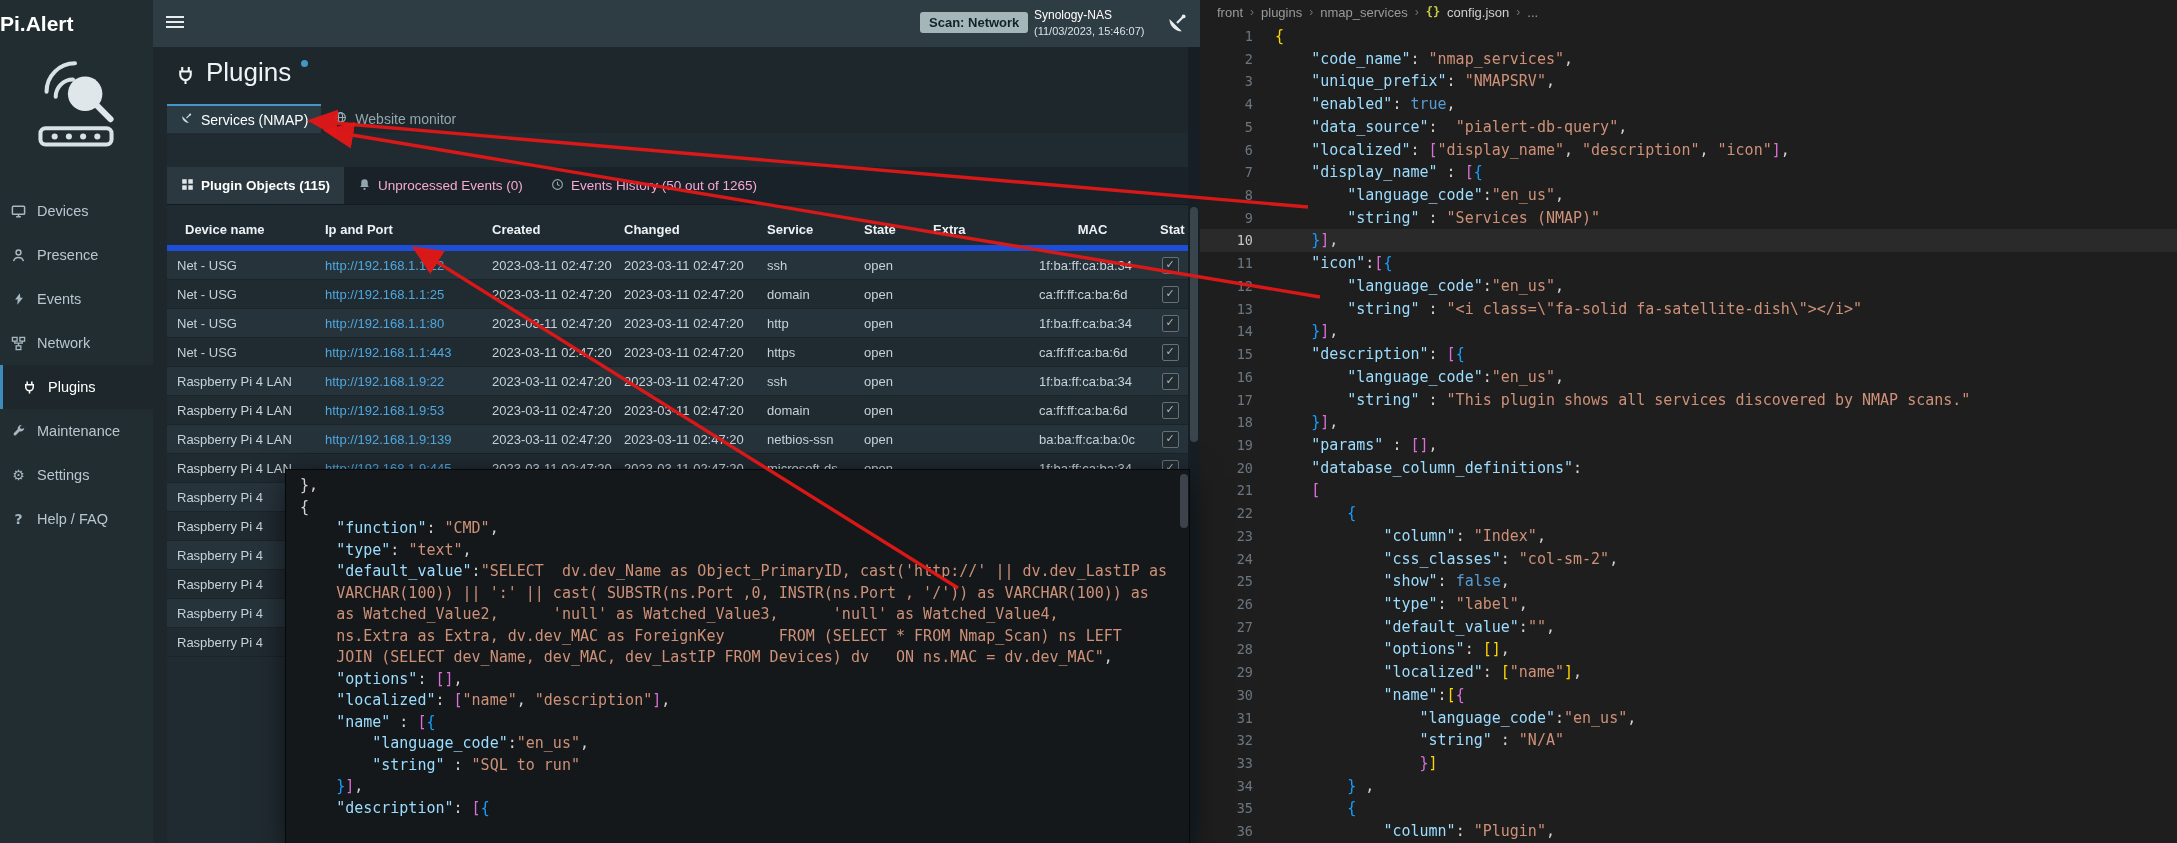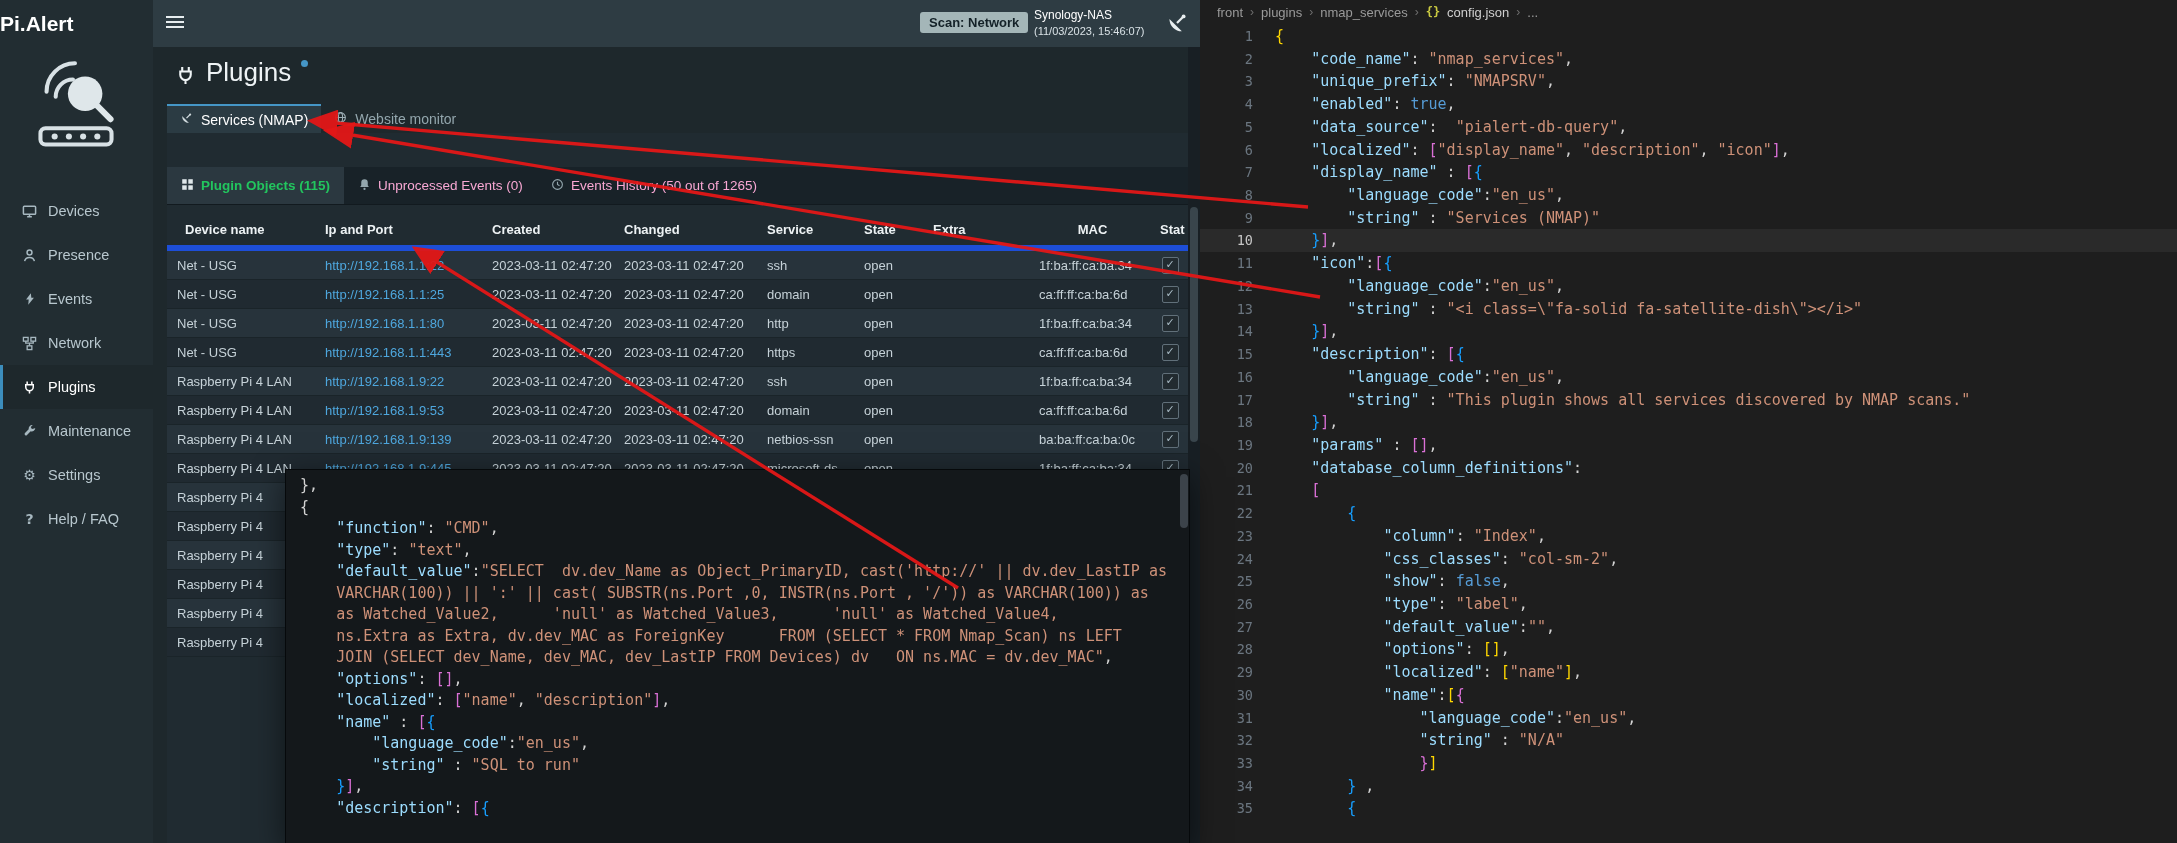--- a/index.html
+++ b/index.html
@@ -15,41 +15,41 @@
   .scanbadge{position:absolute;left:920px;top:12px;background:#a4b6b8;color:#132127;
              font-size:13px;font-weight:bold;padding:3px 9px;border-radius:3px;}
   .hostblock{position:absolute;left:1034px;top:7px;color:#fff;font-size:12px;line-height:16px;}
   .hostblock .t2{color:#d9e2e6;font-size:11px;}
   .topicon{position:absolute;left:1166px;top:12px;width:22px;height:22px;}
 
   
   .sidebar{position:absolute;left:0;top:47px;width:153px;height:796px;background:#222d32;z-index:4;}
   .logoart{position:absolute;left:10px;top:8px;}
   .menu{position:absolute;left:0;top:142px;width:153px;}
-  .mitem{height:44px;display:flex;align-items:center;gap:10px;padding-left:21px;
+  .mitem{height:44px;display:flex;align-items:center;gap:10px;padding-left:10px;
          color:#b8c7ce;font-size:14.5px;cursor:pointer;}
   .mitem .mic{width:17px;display:flex;justify-content:center;align-items:center;}
   .mitem.active{background:#1e282c;color:#fff;border-left:3px solid #3c8dbc;padding-left:18px;}
   .glyph{font-family:"DejaVu Sans",sans-serif;color:#a7b8c0;font-size:14px;line-height:1;}
 
   
   .content{position:absolute;left:153px;top:47px;width:1047px;height:796px;background:#1e282c;}
   .title{position:absolute;left:22px;top:10px;display:flex;align-items:flex-start;gap:10px;
          color:#eef3f5;font-size:26px;}
   .title .dot{width:7px;height:7px;border-radius:50%;background:#4596c6;margin-top:3px;}
   .tabs{position:absolute;left:14px;top:57px;display:flex;}
   .tab{display:flex;align-items:center;gap:8px;height:30px;padding:0 13px;font-size:14px;
        color:#93a6ad;cursor:pointer;}
   .tab.active{background:#2b3b43;color:#fff;border-top:2px solid #4596c6;height:28px;}
   .box{position:absolute;left:14px;top:86px;width:1021px;height:710px;background:#202b31;}
   .subtabs{position:absolute;left:0;top:34px;width:100%;height:37px;background:#182228;
            border-bottom:1px solid #121a1f;display:flex;}
   .subtab{display:flex;align-items:center;gap:7px;padding:0 14px;color:#f9a8d4;
           font-size:13.5px;cursor:pointer;}
-  .subtab.active{background:#2b3840;color:#22c55e;font-weight:bold;}
+  .subtab.active{background:#2b3840;color:#ffffff;font-weight:bold;}
 
   
   .tablewrap{position:absolute;left:0;top:80px;width:100%;}
   .thead,.trow{display:grid;grid-template-columns:150px 167px 132px 143px 97px 69px 100px 127px 36px;}
   .thead{height:32px;border-bottom:6px solid #1d4ed8;}
   .th{display:flex;align-items:center;padding-left:8px;color:#edf2f4;font-size:13px;
       font-weight:bold;white-space:nowrap;overflow:hidden;cursor:pointer;}
   .th:first-child{padding-left:18px;}
   .trow{height:28px;border-bottom:1px solid #1a2429;}
   .trow:nth-child(odd){background:#27333b;}
@@ -543,20 +543,21 @@
         <div class="cl"><span class="gut">26</span><span class="ct"><span class="tk-p">            </span><span class="tk-k">"type"</span><span class="tk-p">: </span><span class="tk-s">"label"</span><span class="tk-p">,</span></span></div>
         <div class="cl"><span class="gut">27</span><span class="ct"><span class="tk-p">            </span><span class="tk-k">"default_value"</span><span class="tk-p">:</span><span class="tk-s">""</span><span class="tk-p">,</span></span></div>
         <div class="cl"><span class="gut">28</span><span class="ct"><span class="tk-p">            </span><span class="tk-k">"options"</span><span class="tk-p">: </span><span class="tk-g">[]</span><span class="tk-p">,</span></span></div>
         <div class="cl"><span class="gut">29</span><span class="ct"><span class="tk-p">            </span><span class="tk-k">"localized"</span><span class="tk-p">: </span><span class="tk-g">[</span><span class="tk-s">"name"</span><span class="tk-g">]</span><span class="tk-p">,</span></span></div>
         <div class="cl"><span class="gut">30</span><span class="ct"><span class="tk-p">            </span><span class="tk-k">"name"</span><span class="tk-p">:</span><span class="tk-g">[</span><span class="tk-m">{</span></span></div>
         <div class="cl"><span class="gut">31</span><span class="ct"><span class="tk-p">                </span><span class="tk-k">"language_code"</span><span class="tk-p">:</span><span class="tk-s">"en_us"</span><span class="tk-p">,</span></span></div>
         <div class="cl"><span class="gut">32</span><span class="ct"><span class="tk-p">                </span><span class="tk-k">"string"</span><span class="tk-p"> : </span><span class="tk-s">"N/A"</span></span></div>
         <div class="cl"><span class="gut">33</span><span class="ct"><span class="tk-p">                </span><span class="tk-m">}</span><span class="tk-g">]</span></span></div>
         <div class="cl"><span class="gut">34</span><span class="ct"><span class="tk-p">        </span><span class="tk-u">}</span><span class="tk-p"> ,</span></span></div>
         <div class="cl"><span class="gut">35</span><span class="ct"><span class="tk-p">        </span><span class="tk-u">{</span></span></div>
+        <div class="cl"><span class="gut">36</span><span class="ct"><span class="tk-p">            </span><span class="tk-k">"column"</span><span class="tk-p">: </span><span class="tk-s">"Plugin"</span><span class="tk-p">,</span></span></div>
       </div>
   </div>
 
   <svg id="arrows" width="2177" height="843">
     <defs>
       <marker id="ah" markerWidth="9" markerHeight="8" refX="7.5" refY="4" orient="auto">
         <path d="M0,0 L9,4 L0,8 z" fill="#e31717"></path>
       </marker>
     </defs>
     <line x1="1308" y1="207" x2="312" y2="121" stroke="#e31717" stroke-width="3.4" opacity="0.95" marker-end="url(#ah)"></line>

